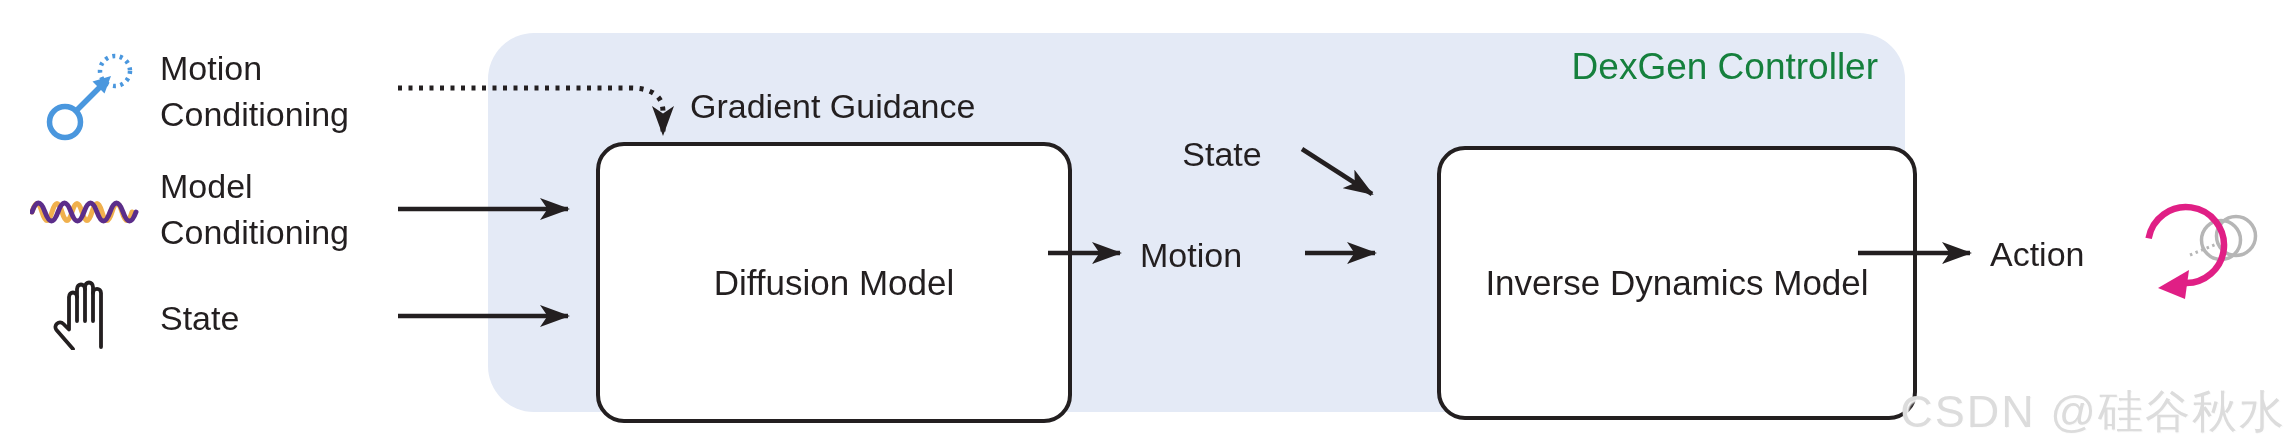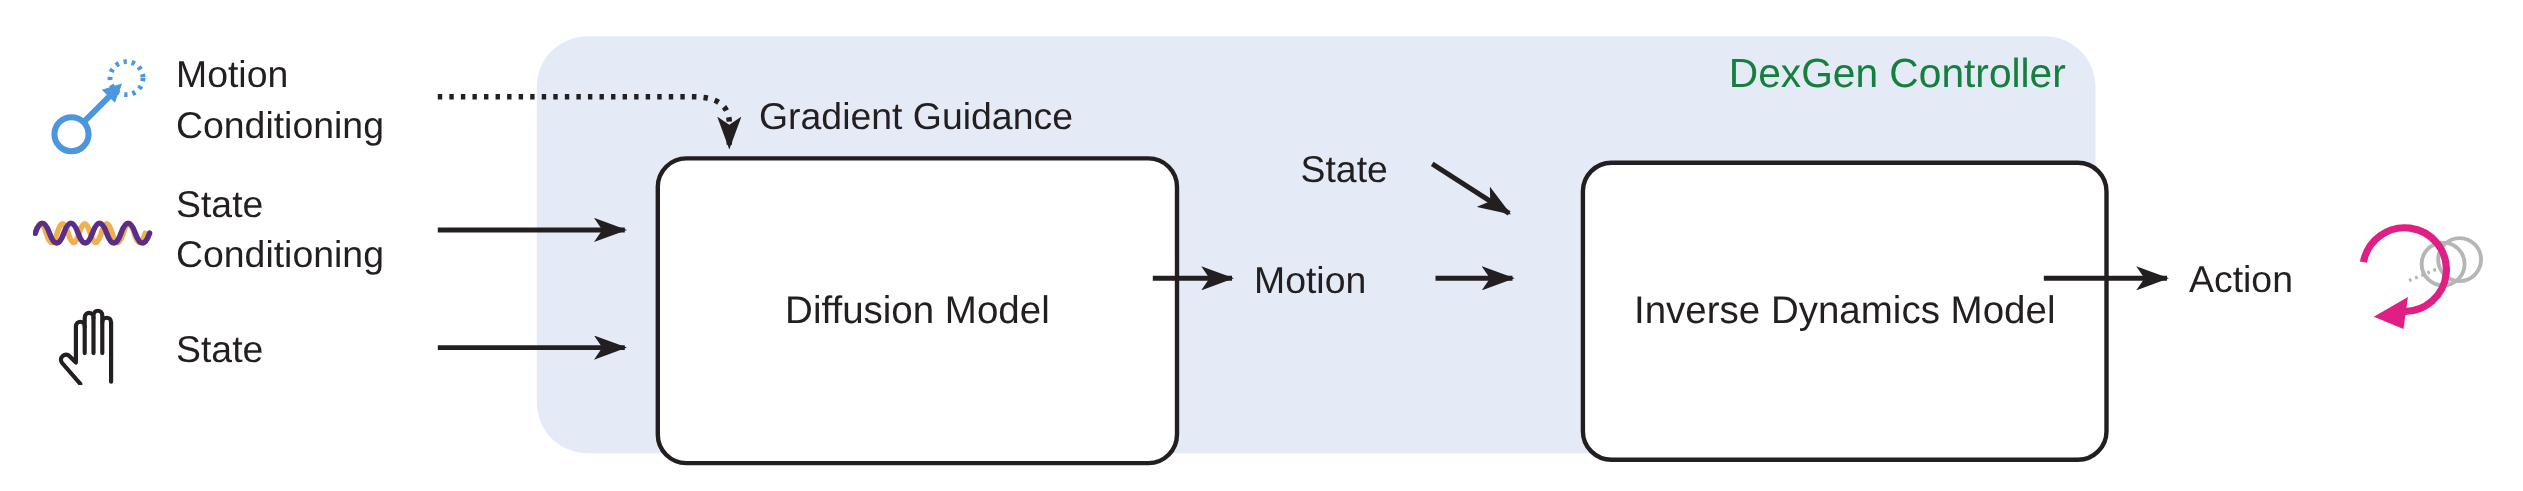--- a/index.html
+++ b/index.html
@@ -64,21 +64,21 @@
     <line x1="31.5" y1="62.5" x2="56" y2="38" stroke="#4a97de" stroke-width="5.5"></line>
     <polygon points="66,28 47.5,33.5 59.5,45.5" fill="#4a97de"></polygon>
     <circle cx="70" cy="23" r="15" fill="none" stroke="#4a97de" stroke-width="4.5" stroke-dasharray="3 4.5"></circle>
   </svg>
   <div class="abs lbl lbl-motion-cond">Motion Conditioning</div>
 
   <svg class="abs" style="left:30px;top:192px;" width="110" height="40" viewBox="0 0 110 40">
     <path d="M2 20 Q7 3 12 20 T22 20 T32 20 T42 20 T52 20 T62 20 T72 20 T82 20 T92 20 T102 20" fill="none" stroke="#f0b04d" stroke-width="5" stroke-linecap="round"></path>
     <path d="M2 20 Q8.5 2 15 20 T28 20 T41 20 T54 20 T67 20 T80 20 T93 20 T106 20" fill="none" stroke="#5b2d8a" stroke-width="5" stroke-linecap="round"></path>
   </svg>
-  <div class="abs lbl lbl-mode-cond">State Conditioning</div>
+  <div class="abs lbl lbl-mode-cond">Model Conditioning</div>
 
   <svg class="abs" style="left:50px;top:276px;" width="66" height="74" viewBox="0 0 66 74">
     <path d="M23 73 L6.5 54 C3 49.5 9 43.5 13.5 48 L19 53.5 L19 21
              C19 15 27 15 27 21 L27 13 C27 7 35 7 35 13 L35 11
              C35 5 43 5 43 11 L43 17 C43 11.5 51 11.5 51 17 L51 71" fill="none" stroke="#231f20" stroke-width="3.8" stroke-linecap="round" stroke-linejoin="round"></path>
     <path d="M27 45 V21 M35 45 V13 M43 45 V17" fill="none" stroke="#231f20" stroke-width="3.8" stroke-linecap="round"></path>
   </svg>
   <div class="abs lbl lbl-state-left">State</div>
 
   <div class="abs node-box box-diffusion">
@@ -109,14 +109,15 @@
   </svg>
 
   <svg class="abs" style="left:2142px;top:196px;" width="126" height="112" viewBox="0 0 126 112">
     <circle cx="79" cy="44" r="19.5" fill="none" stroke="#b6b6b6" stroke-width="3.5"></circle>
     <circle cx="94" cy="40" r="19.5" fill="none" stroke="#b6b6b6" stroke-width="3.5"></circle>
     <line x1="48" y1="59" x2="77" y2="47" stroke="#b6b6b6" stroke-width="3" stroke-dasharray="2.5 3.5"></line>
     <path d="M6.6 42.4 A38 38 0 1 1 42 87" fill="none" stroke="#e01f85" stroke-width="6.5"></path>
     <polygon points="16,92 47,74 43,103" fill="#e01f85"></polygon>
   </svg>
 
+  <div class="abs watermark">CSDN @硅谷秋水</div>
 
 </div>
 
 </body></html>

